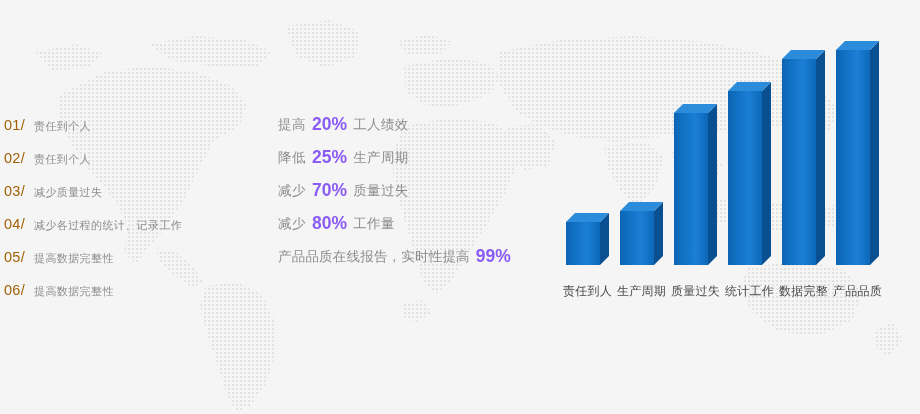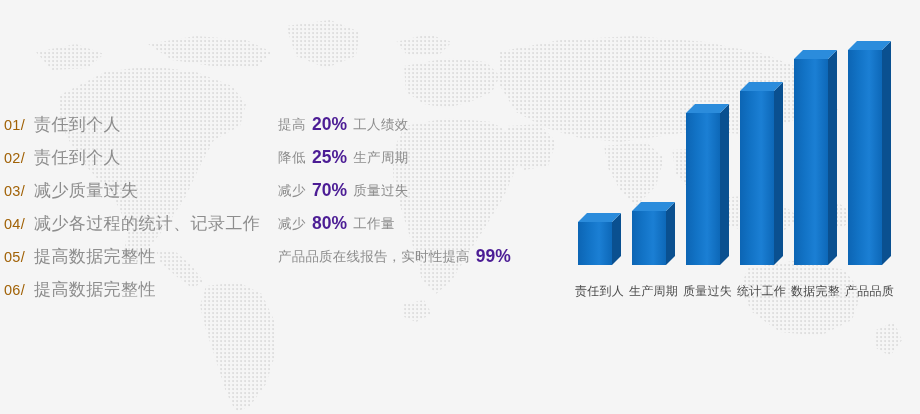--- a/index.html
+++ b/index.html
@@ -21,40 +21,40 @@
     position:absolute; left:4px; top:108px; width:262px; z-index:3;
   }
   .left-row{
     height:33px; line-height:33px; white-space:nowrap;
   }
   .idx{
     color:#a16207; font-size:14.5px; font-weight:400;
     letter-spacing:.3px; display:inline-block; width:30px;
   }
   .ltxt{
-    color:#8d8d8d; font-size:17px; letter-spacing:.4px;
+    color:#8d8d8d; font-size:11px; letter-spacing:.4px;
   }
 
   
   .mid-col{
     position:absolute; left:278px; top:108px; width:290px; z-index:3;
   }
   .mid-row{
     height:33px; line-height:33px; white-space:nowrap;
     color:#8d8d8d; font-size:13.5px; letter-spacing:.4px;
   }
   .pct{
-    color:#4c1d95; font-size:17.5px; font-weight:bold;
+    color:#8b5cf6; font-size:17.5px; font-weight:bold;
     letter-spacing:0; padding:0 2px; vertical-align:-1px;margin-top:20px;
   }
   .mid-row.last{ letter-spacing:.2px; }
 
   
   .chart{
-    position:absolute; left:556px; top:0; width:360px; height:414px; z-index:2;
+    position:absolute; left:544px; top:0; width:360px; height:414px; z-index:2;
   }
   .bars{
     position:absolute; left:0; top:0; width:360px; height:280px;
   }
   .bar{
     position:absolute; bottom:0;
   }
   .bar .front{
     position:absolute; left:0; bottom:0; width:100%;
     background:linear-gradient(to right,#0c65b4 0%,#1273c6 32%,#1b7fd4 62%,#0d68b8 100%);

